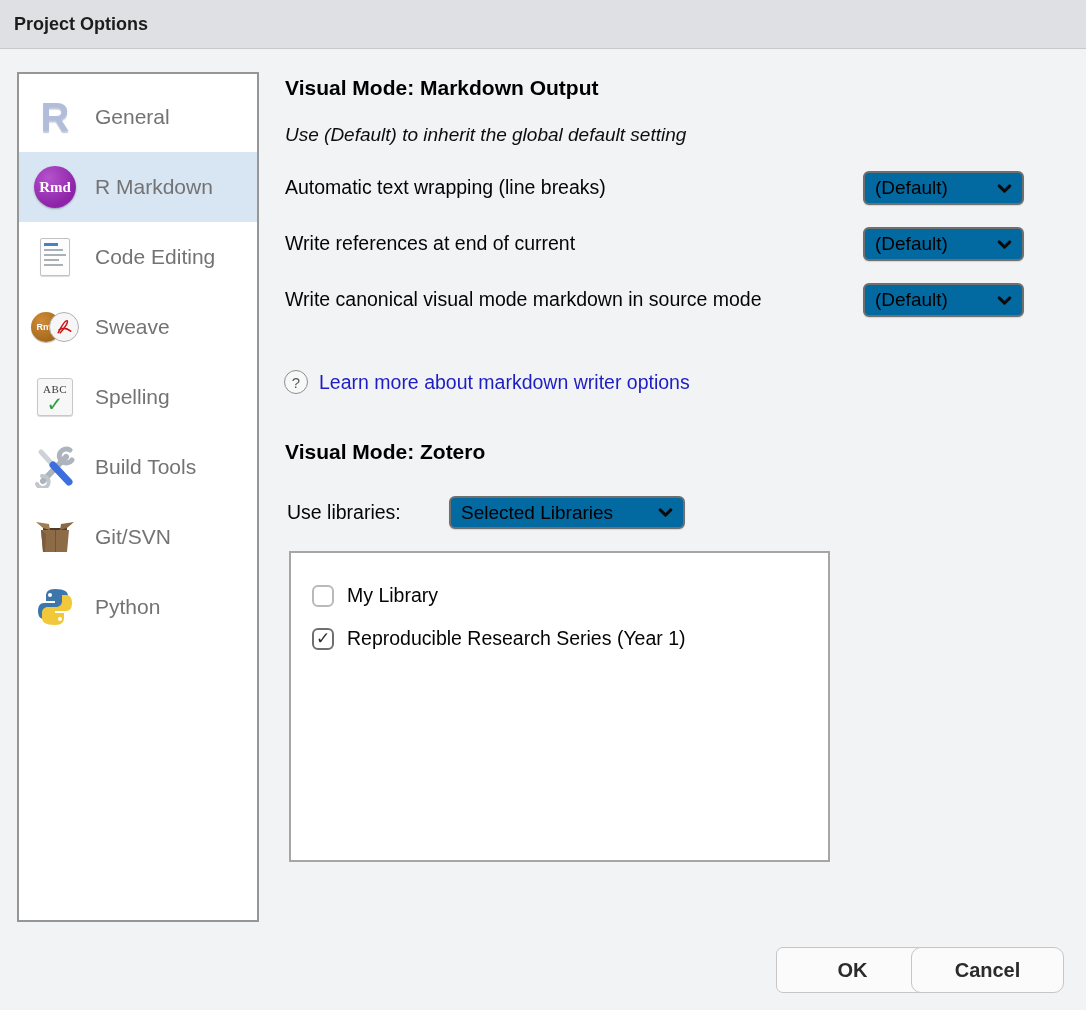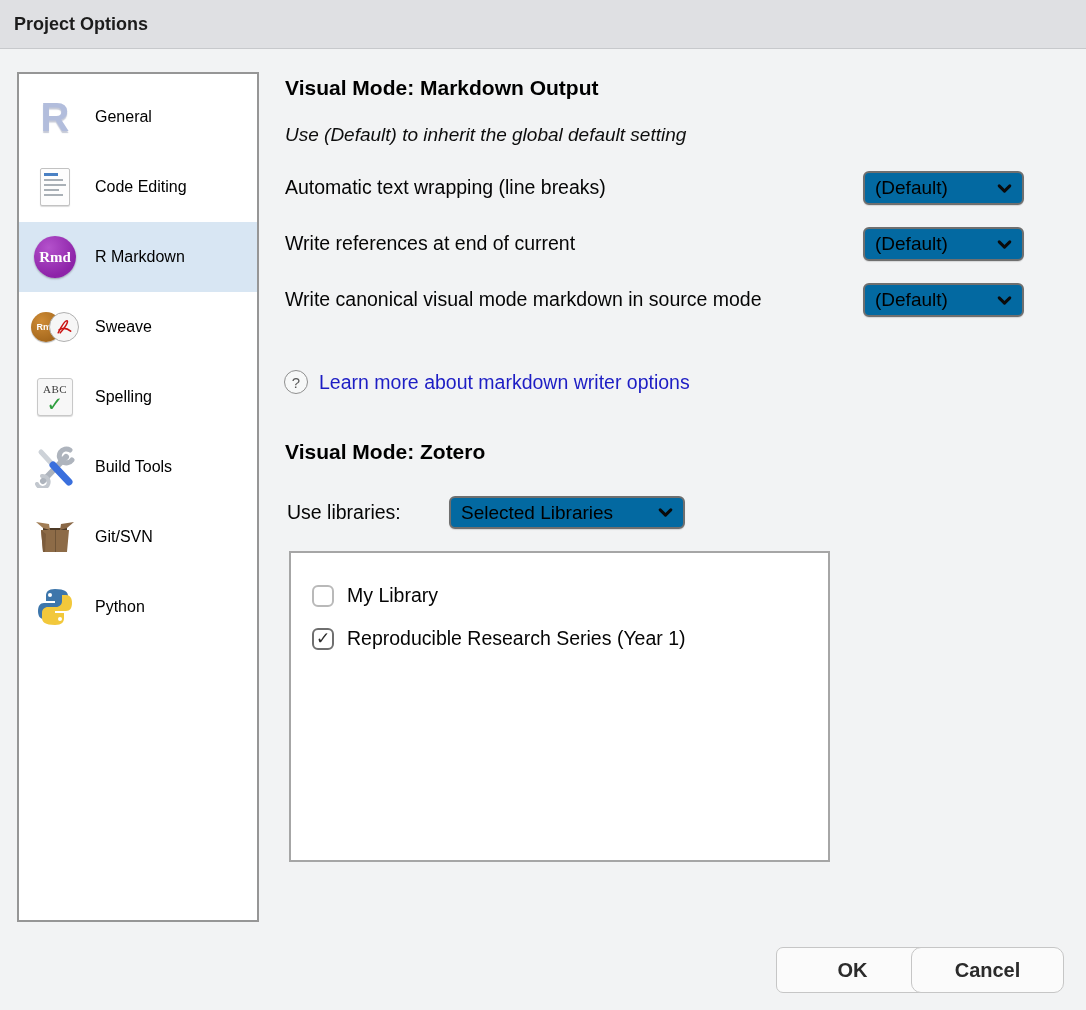--- a/index.html
+++ b/index.html
@@ -34,21 +34,21 @@
     display: flex; align-items: center;
     padding-left: 12px;
     cursor: default;
   }
   .side-item.selected { background: #d8e6f3; }
   .side-icon {
     width: 48px; min-width: 48px; height: 48px;
     display: flex; align-items: center; justify-content: center;
     margin-right: 16px;
   }
-  .side-label { font-size: 16px; color: #000000; }
+  .side-label { font-size: 21px; color: #737373; }
 
   
   .icon-r {
     font-size: 40px; font-weight: 800; line-height: 1;
     color: #b2bddc;
     text-shadow: 0 2px 1px rgba(90,100,140,0.35);
     font-family: "Liberation Sans", sans-serif;
   }
   
   .icon-doc {
@@ -185,38 +185,38 @@
 
 <div class="sidebar">
 
   <div class="side-item">
     <span class="side-icon">
       <span class="icon-r">R</span>
     </span>
     <span class="side-label">General</span>
   </div>
 
+  <div class="side-item selected">
+    <span class="side-icon">
+      <span class="icon-rmd">Rmd</span>
+    </span>
+    <span class="side-label">R Markdown</span>
+  </div>
+
   <div class="side-item">
     <span class="side-icon">
       <span class="icon-doc">
         <span class="dline blue" style="display:block"></span>
         <span class="dline w80" style="display:block"></span>
         <span class="dline" style="display:block"></span>
         <span class="dline w60" style="display:block"></span>
         <span class="dline w80" style="display:block"></span>
       </span>
     </span>
     <span class="side-label">Code Editing</span>
-  </div>
-
-  <div class="side-item selected">
-    <span class="side-icon">
-      <span class="icon-rmd">Rmd</span>
-    </span>
-    <span class="side-label">R Markdown</span>
   </div>
 
   <div class="side-item">
     <span class="side-icon">
       <span class="icon-sweave">
         <span class="rnw">Rnw</span>
         <span class="pdf">
           <svg width="20" height="20" viewBox="0 0 24 24">
             <path d="M5 19 C9 11 13 4 15.5 4.5 C18 5 13 13 7.5 19" fill="none" stroke="#cc1414" stroke-width="1.8" stroke-linecap="round"></path>
             <path d="M6 15.5 C11 12.5 16 13.5 20 17" fill="none" stroke="#cc1414" stroke-width="1.8" stroke-linecap="round"></path>

